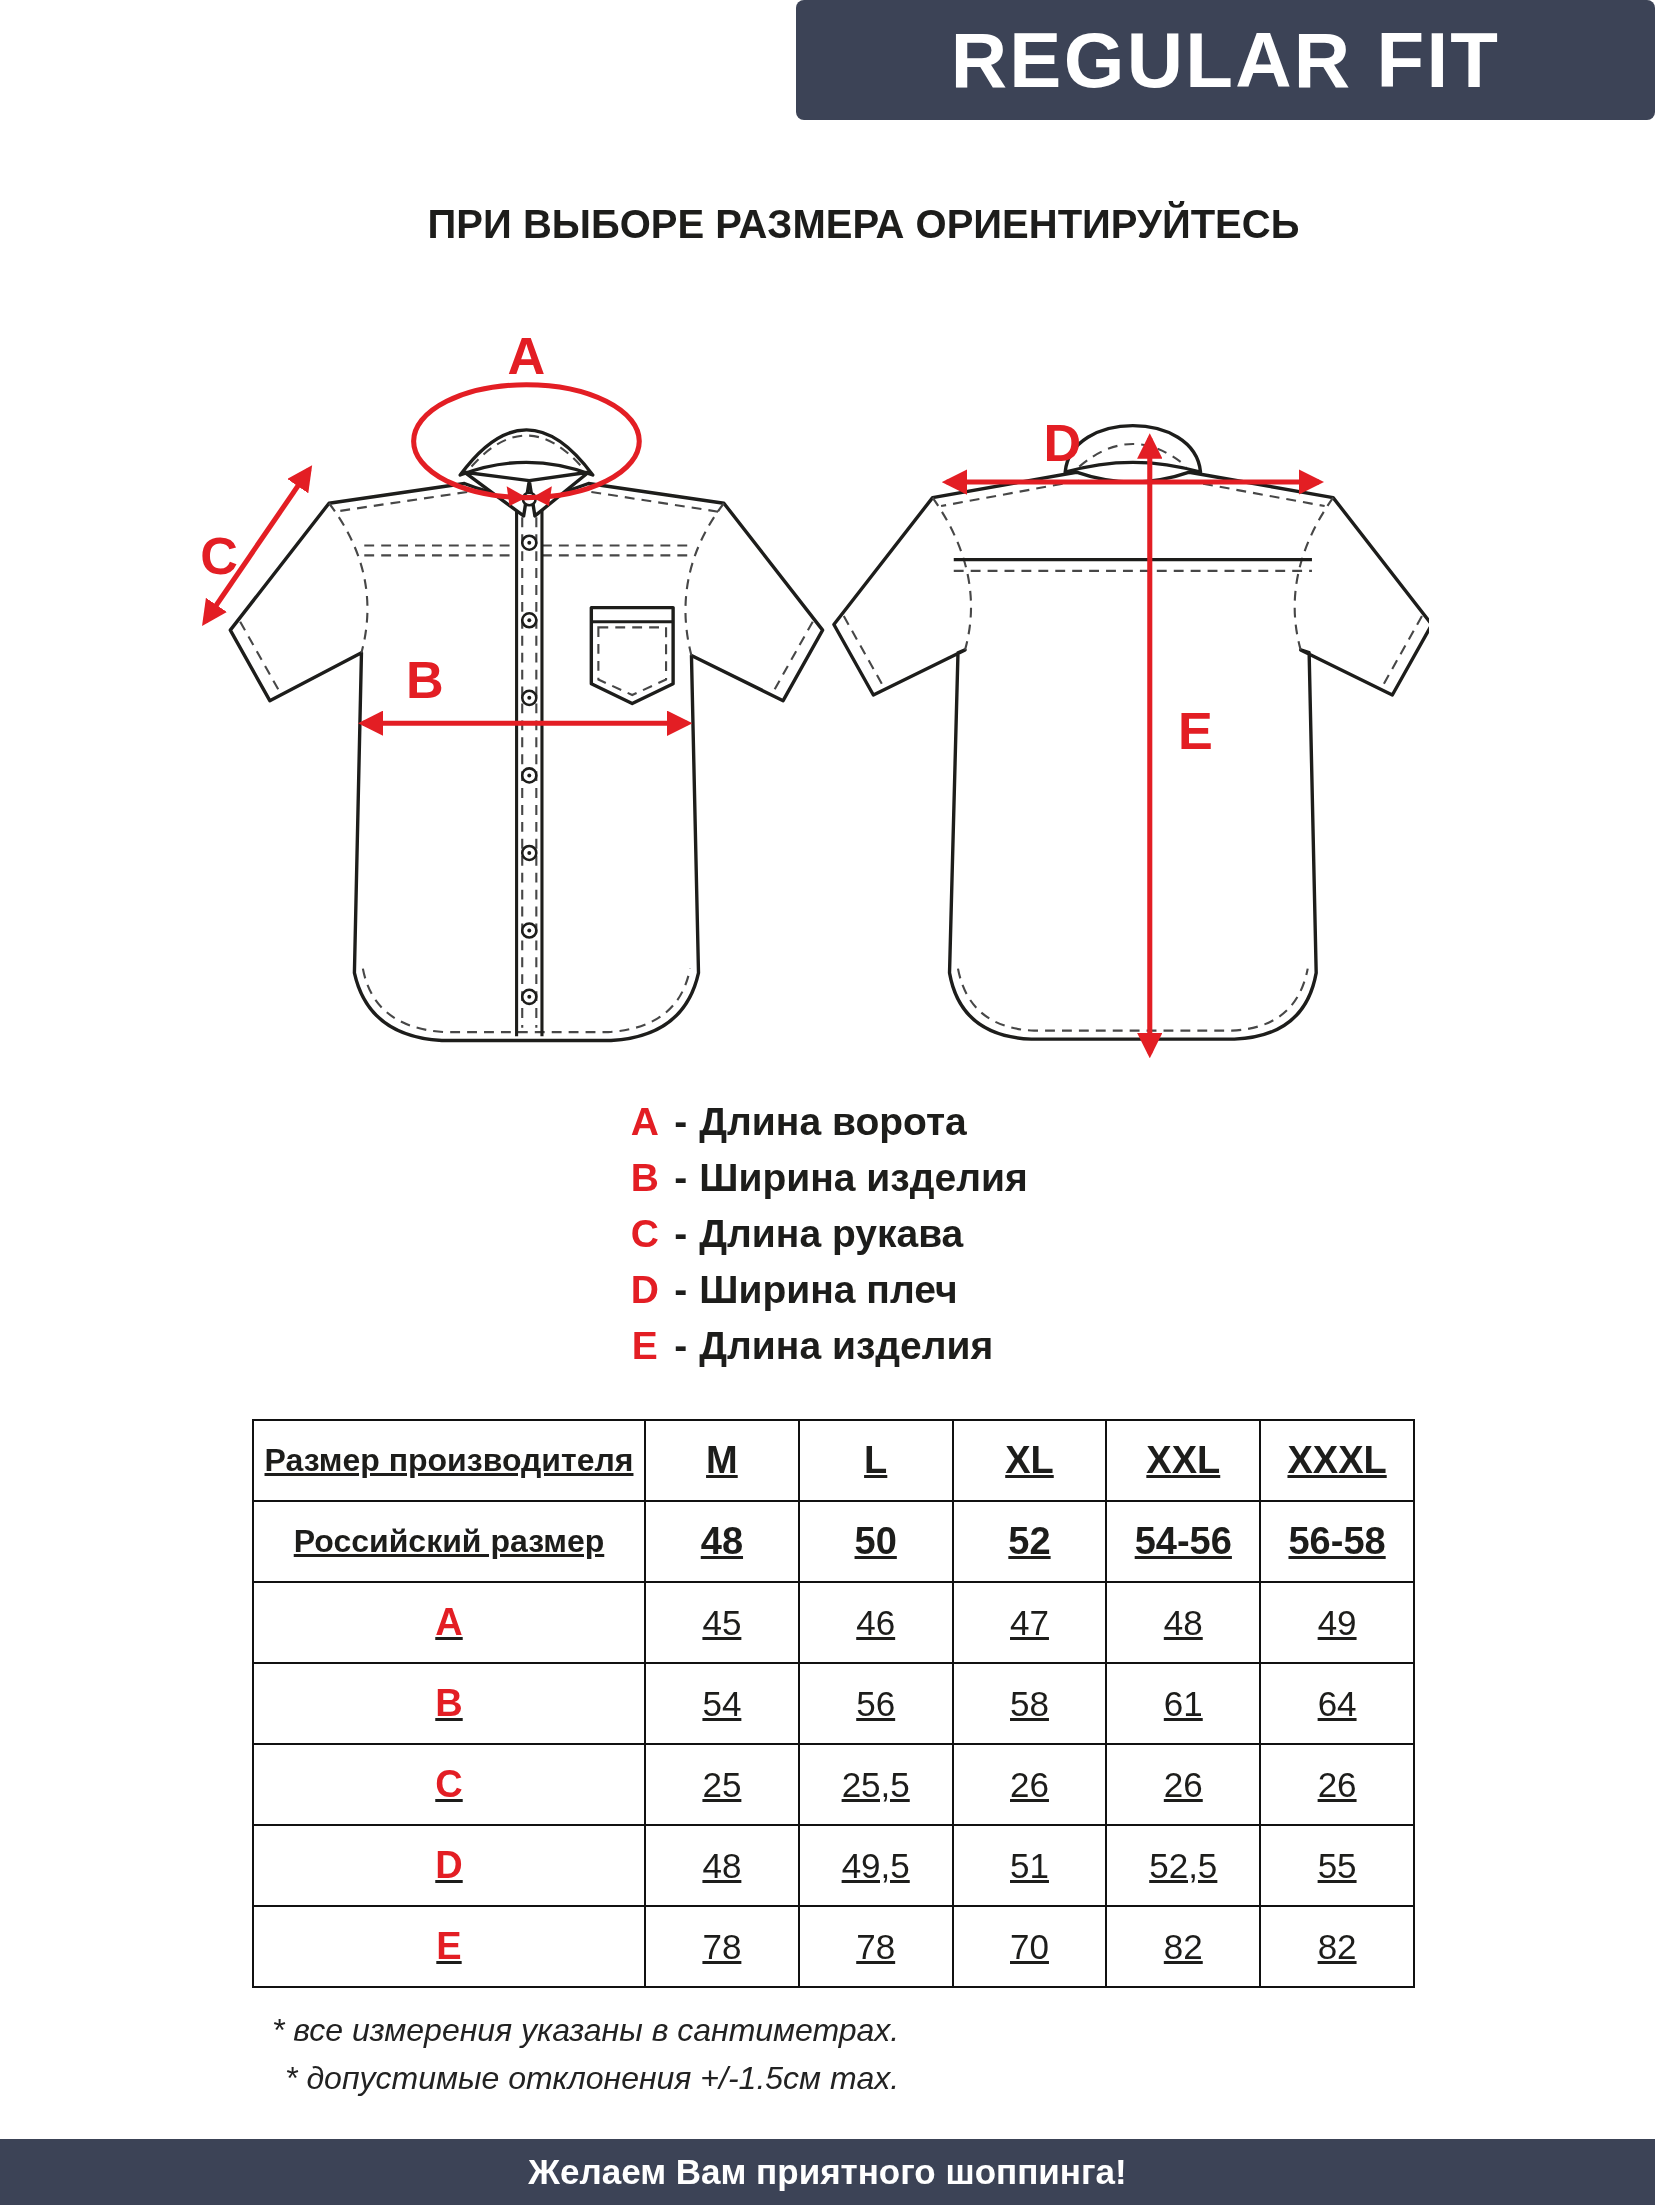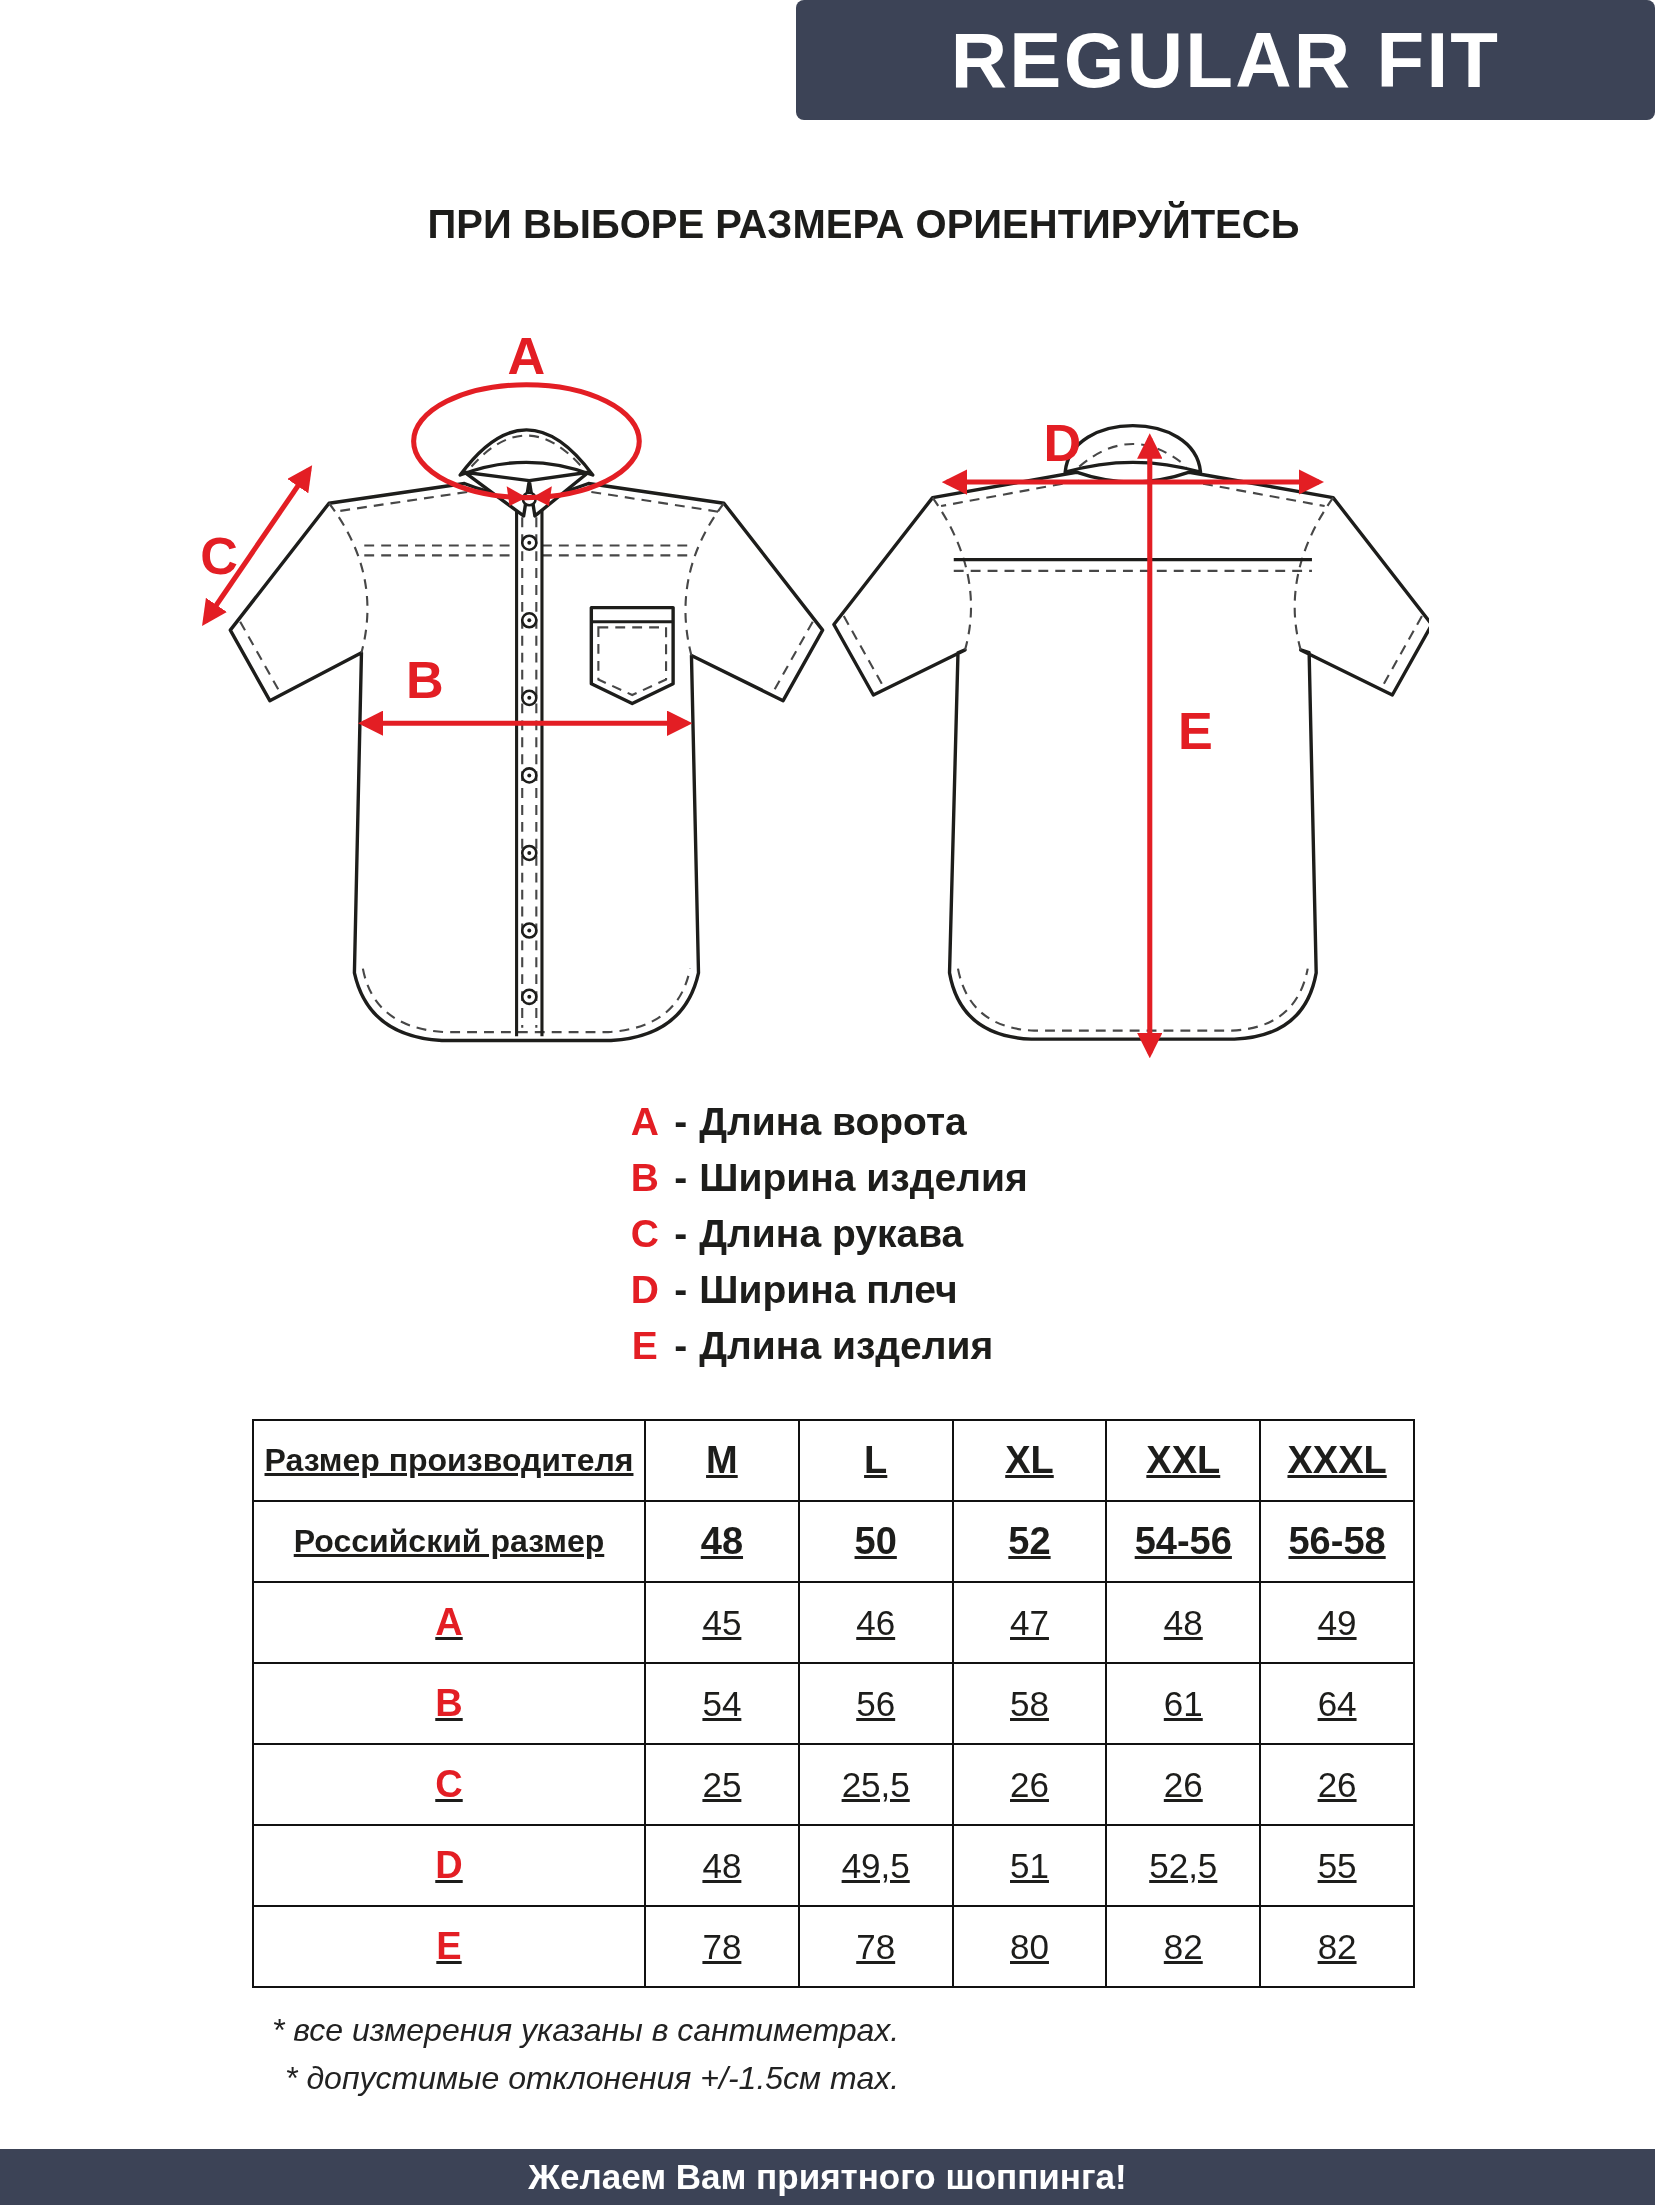--- a/index.html
+++ b/index.html
@@ -44,21 +44,21 @@
   .size-table td.lbl  { font-size:32px; font-weight:bold; }
   .size-table td.size { font-size:38px; font-weight:bold; }
   .size-table td.ltr  { font-size:38px; font-weight:bold; color:var(--red,#e31e24); }
   .size-table td.val  { font-size:35px; font-weight:normal;margin-top:8px; }
 
   
   .footnotes { position:absolute; left:272px; top:2006px; font-size:32px; font-style:italic;
                color:#222222; line-height:48px;text-align:right; }
 
   
-  .bottombar { position:absolute; left:0; right:0; bottom:0; height:56px;
+  .bottombar { position:absolute; left:0; right:0; bottom:0; height:66px;
                background:var(--navy,#3c4356); display:flex; align-items:center; justify-content:center; }
   .bottombar span { color:#ffffff; font-size:35px; font-weight:bold; }
 </style>
 </head>
 <body>
 
 <div class="page">
 
   <header class="topbar">
     <h1>REGULAR FIT</h1>
@@ -261,21 +261,21 @@
       <td class="val">48</td>
       <td class="val">49,5</td>
       <td class="val">51</td>
       <td class="val">52,5</td>
       <td class="val">55</td>
     </tr>
     <tr>
       <td class="ltr">E</td>
       <td class="val">78</td>
       <td class="val">78</td>
-      <td class="val">80</td>
+      <td class="val">70</td>
       <td class="val">82</td>
       <td class="val">82</td>
     </tr>
     </tbody>
   </table>
 
   <div class="footnotes">
     <div>* все измерения указаны в сантиметрах.</div>
     <div>* допустимые отклонения +/-1.5см max.</div>
   </div>

